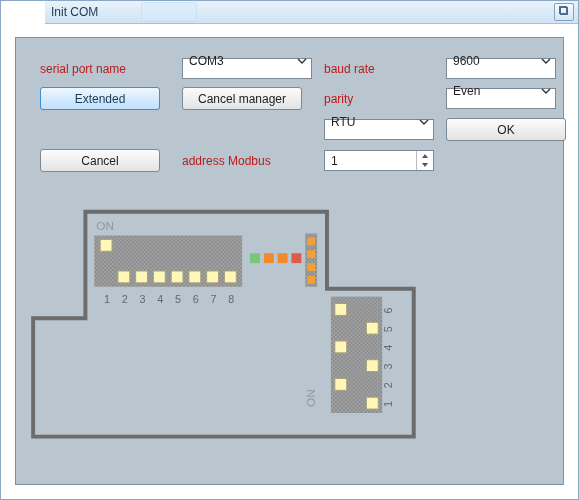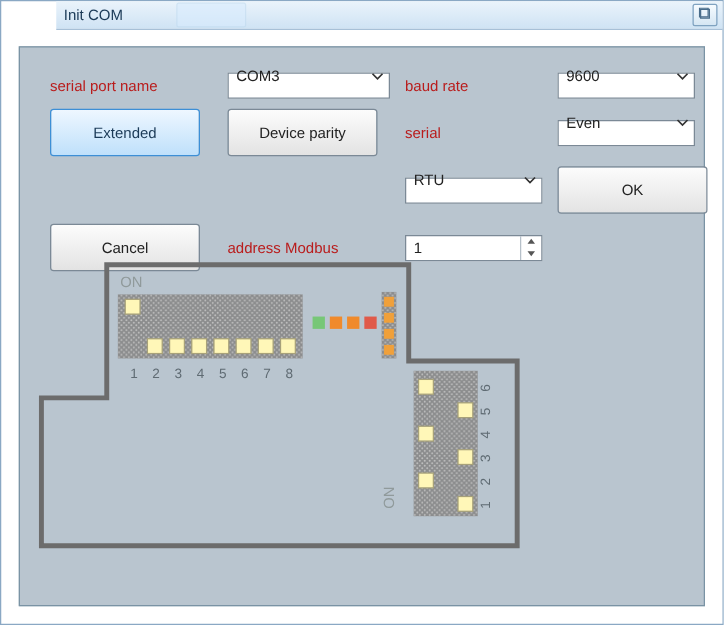--- a/index.html
+++ b/index.html
@@ -8,21 +8,21 @@
   .titlebar{height:22px;background:linear-gradient(#eaf3fb,#cfe3f4);border-bottom:1px solid #a7c0d7;display:flex;align-items:center;padding:0 6px;position:relative;margin-left:44px;}
   .titlebar .title{font-size:12px;color:#1b3a57;}
   .close-box{position:absolute;right:4px;top:2px;width:18px;height:16px;border:1px solid #7fa2c0;border-radius:2px;background:linear-gradient(#f6fbff,#d5e6f3);display:flex;align-items:center;justify-content:center;cursor:pointer;}
   .close-box svg{width:10px;height:10px;}
   .ghost-tab{position:absolute;left:96px;top:1px;width:54px;height:18px;background:#d8ecff;border:1px solid #bed9ef;border-radius:2px;opacity:.55;}
   .inner{position:absolute;left:14px;top:36px;right:14px;bottom:14px;border:1px solid #7a93a4;background:#b9c5cf;box-sizing:border-box;padding:20px 24px 12px 24px;}
   .lab{font-size:12px;color:#b91c1c;}
   .sel,.spin{border:1px solid #7b8996;background:#fff;font-size:12px;height:21px;box-sizing:border-box;}
   .sel{display:flex;align-items:center;padding:0 4px 16px 6px;justify-content:space-between;cursor:pointer;}
   .sel .chev svg{width:10px;height:10px;}
-  .btn{height:38px;border:1px solid #7b8996;border-radius:3px;background:linear-gradient(#fcfcfc,#e3e3e3);display:flex;align-items:center;justify-content:center;font-size:12px;cursor:pointer;box-sizing:border-box;}
+  .btn{height:23px;border:1px solid #7b8996;border-radius:3px;background:linear-gradient(#fcfcfc,#e3e3e3);display:flex;align-items:center;justify-content:center;font-size:12px;cursor:pointer;box-sizing:border-box;}
   .btn.primary{border:1px solid #3d8fd6;background:linear-gradient(#eef7ff,#bfe0fb);color:#1b3a57;}
   .spin{display:flex;align-items:center;position:relative;}
   .spin .val{flex:1;padding-left:6px;}
   .spin .arrows{width:16px;border-left:1px solid #b6c0c9;display:flex;flex-direction:column;height:100%;}
   .spin .ar{flex:1;display:flex;align-items:center;justify-content:center;cursor:pointer;}
   .spin .ar svg{width:8px;height:6px;}
   
   .form{display:grid;grid-template-columns:130px 130px 110px 110px;column-gap:12px;row-gap:8px;align-items:center;}
   .colspan-wide{grid-column:1 / span 2;}
   
@@ -71,23 +71,23 @@
             <svg viewBox="0 0 10 10">
               <path d="M1 3 L5 7 L9 3" fill="none" stroke="#333" stroke-width="1.4"></path>
             </svg>
           </span>
       </div>
 
       <div class="btn primary" style="width:120px">
         <span>Extended</span>
       </div>
       <div class="btn" style="width:120px">
-        <span>Device parity</span>
-      </div>
-      <div class="lab">serial</div>
+        <span>Cancel manager</span>
+      </div>
+      <div class="lab">parity</div>
       <div class="sel">
         <span>Even</span>
         <span class="chev">
             <svg viewBox="0 0 10 10">
               <path d="M1 3 L5 7 L9 3" fill="none" stroke="#333" stroke-width="1.4"></path>
             </svg>
           </span>
       </div>
 
       <div class="colspan-wide" style="height:4px"></div>

